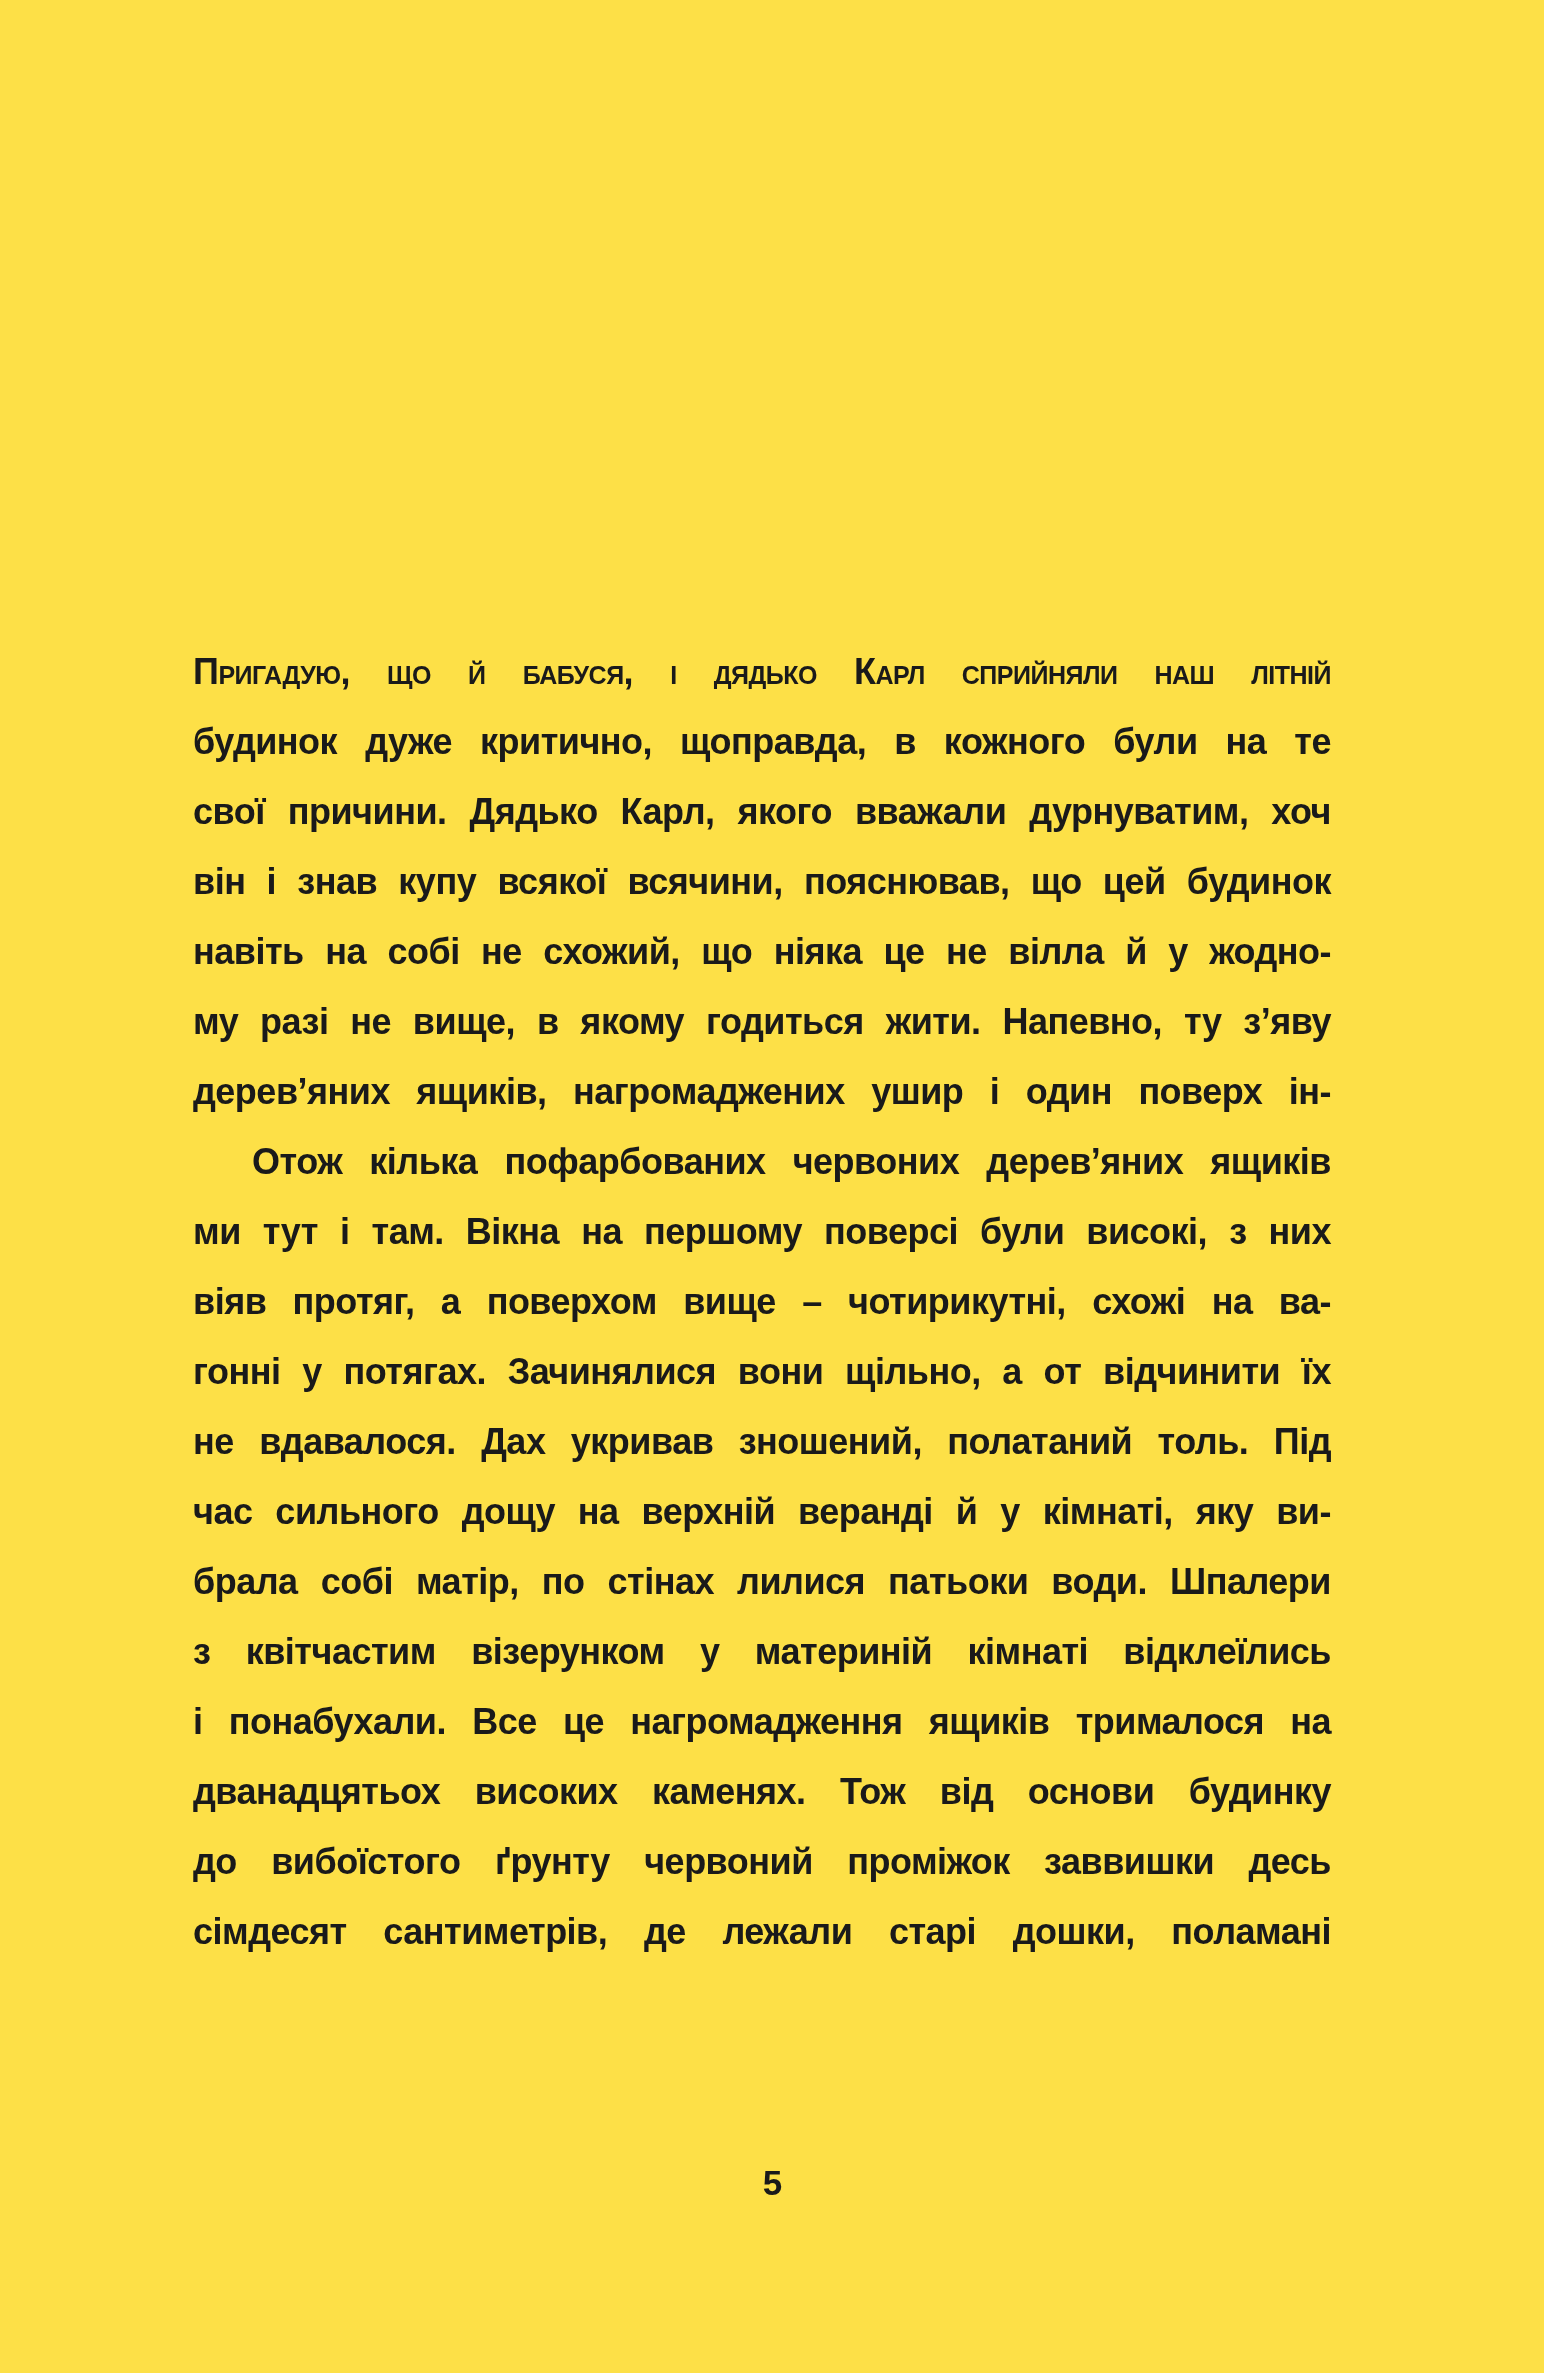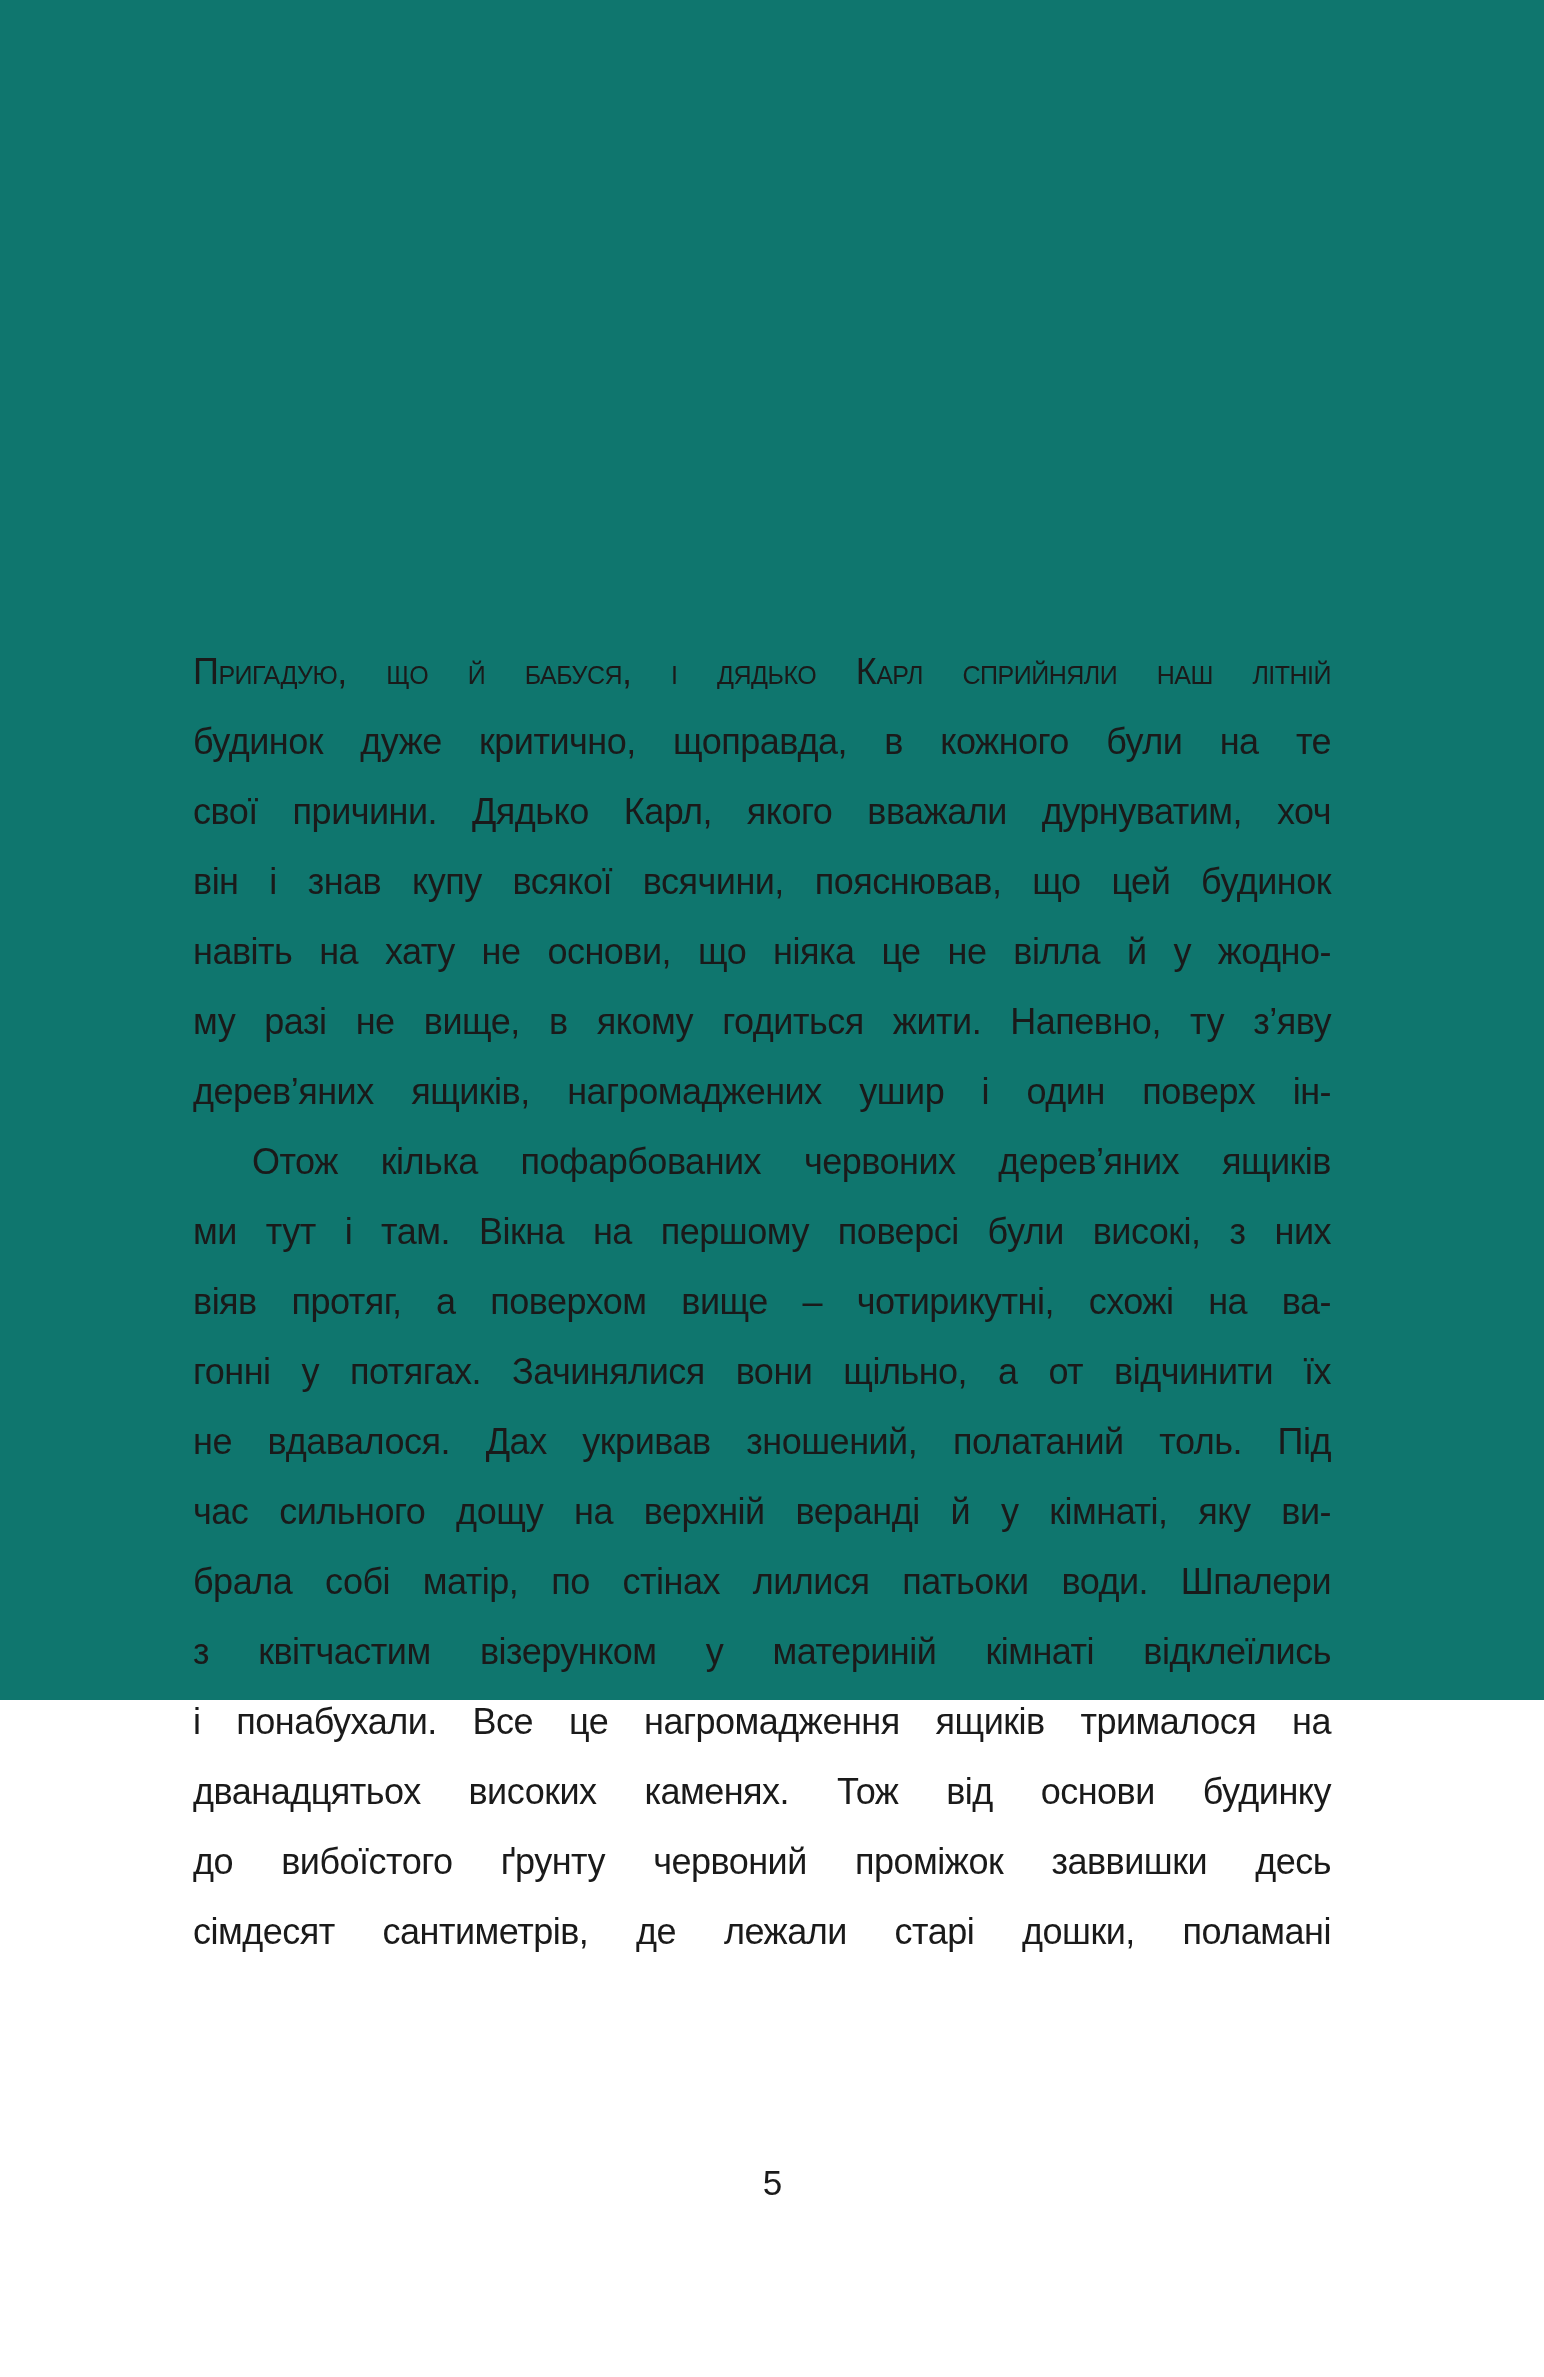--- a/index.html
+++ b/index.html
@@ -10,22 +10,23 @@
     body {
       width: 1545px;
       height: 2377px;
       position: relative;
       overflow: hidden;
     }
     .page {
       position: absolute;
       left: 0; top: 0;
       width: 1545px;
-      height: 1700px;
-      background: #0f766e;
+      height: 2373px;
+      background: #fde047;
+      font-weight: bold;
     }
     .text-block {
       position: absolute;
       left: 193px;
       top: 637px;
       width: 1138px;
       font-family: "Liberation Sans", sans-serif;
       font-size: 36px;
       line-height: 70px;
       color: #1a1a1a;
@@ -62,21 +63,21 @@
 </head>
 <body>
 
 <div class="page">
   <div class="text-block">
 
     <span class="line smallcaps">Пригадую, що й бабуся, і дядько Карл сприйняли наш літній</span>
     <span class="line">будинок дуже критично, щоправда, в кожного були на те</span>
     <span class="line">свої причини. Дядько Карл, якого вважали дурнуватим, хоч</span>
     <span class="line">він і знав купу всякої всячини, пояснював, що цей будинок</span>
-    <span class="line">навіть на хату не основи, що ніяка це не вілла й у жодно-</span>
+    <span class="line">навіть на собі не схожий, що ніяка це не вілла й у жодно-</span>
     <span class="line">му разі не вище, в якому годиться жити. Напевно, ту з’яву</span>
     <span class="line">дерев’яних ящиків, нагромаджених ушир і один поверх ін-</span>
 
     <span class="line indent">Отож кілька пофарбованих червоних дерев’яних ящиків</span>
     <span class="line">ми тут і там. Вікна на першому поверсі були високі, з них</span>
     <span class="line">віяв протяг, а поверхом вище – чотирикутні, схожі на ва-</span>
     <span class="line">гонні у потягах. Зачинялися вони щільно, а от відчинити їх</span>
     <span class="line">не вдавалося. Дах укривав зношений, полатаний толь. Під</span>
     <span class="line">час сильного дощу на верхній веранді й у кімнаті, яку ви-</span>
     <span class="line">брала собі матір, по стінах лилися патьоки води. Шпалери</span>

